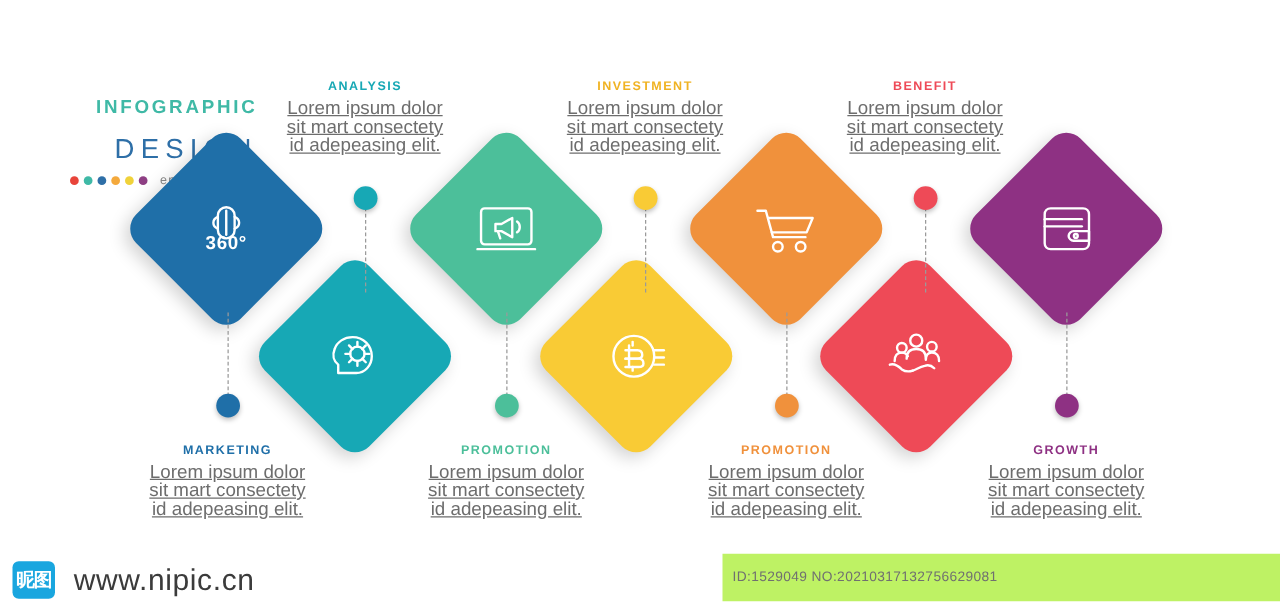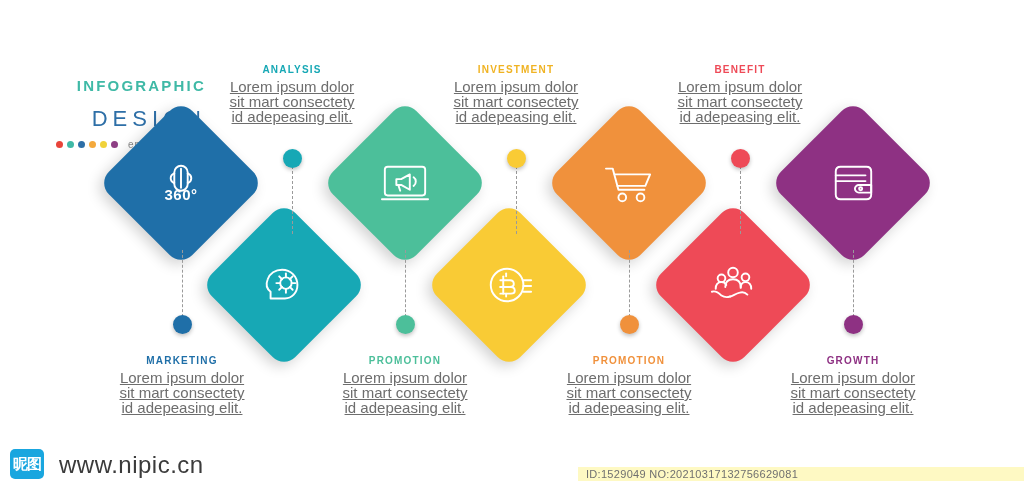--- a/index.html
+++ b/index.html
@@ -65,22 +65,22 @@
   .wm-logo{
     position:absolute;left:10px;bottom:6px;display:flex;align-items:flex-end;gap:15px;
   }
   .wm-badge{
     width:34px;height:30px;background:#19a6df;border-radius:5px;
     color:#fff;font-size:15px;font-weight:700;display:flex;align-items:center;justify-content:center;
     letter-spacing:-1px;
   }
   .wm-text{font-size:24px;color:#3b3b3b;letter-spacing:0.5px;}
   .id-bar{
-    position:absolute;right:0;bottom:4px;height:14px;min-width:430px;
-    background:#fef9c3;color:#707070;font-size:11px;
+    position:absolute;right:0;bottom:4px;height:38px;min-width:430px;
+    background:#bef264;color:#707070;font-size:11px;
     display:flex;align-items:center;padding:0 8px;letter-spacing:0.3px;
   }
 </style>
 </head>
 <body>
 
 <div class="stage">
 
   <div class="logo">
     <div class="logo-line1">INFOGRAPHIC</div>

